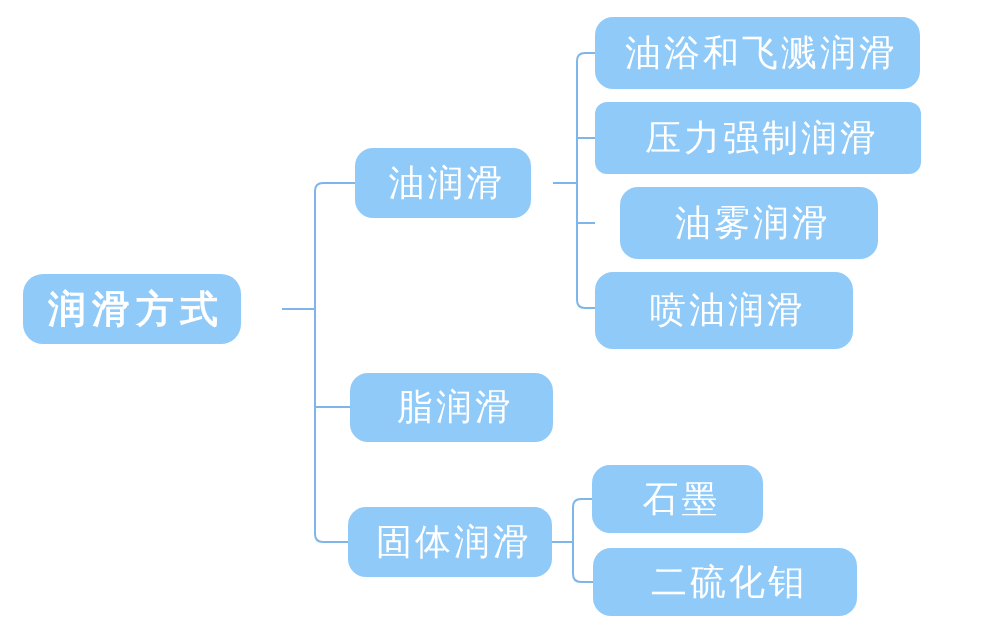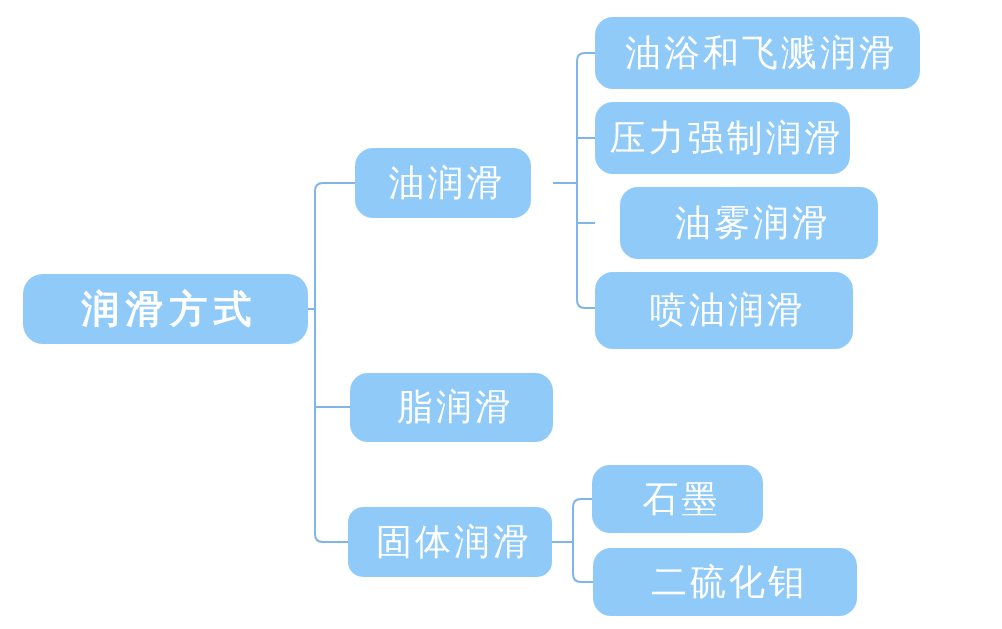--- a/index.html
+++ b/index.html
@@ -68,31 +68,31 @@
     <path d="M577 183 V61 Q577 53 585 53 H595"></path>
     <path d="M577 138 H595"></path>
     <path d="M577 223 H595"></path>
     <path d="M577 183 V300 Q577 308 585 308 H595"></path>
 
     <path d="M552 542 H573"></path>
     <path d="M573 542 V507 Q573 499 581 499 H592"></path>
     <path d="M573 542 V574 Q573 582 581 582 H593"></path>
   </svg>
 
-  <div class="node root" style="left:23px; top:274px; width:285px; height:70px;">润滑方式</div>
+  <div class="node root" style="left:23px; top:274px; width:218px; height:70px;">润滑方式</div>
 
   <div class="node" style="left:355px; top:148px; width:176px; height:70px;">油润滑</div>
 
   <div class="node" style="left:350px; top:373px; width:203px; height:69px;">脂润滑</div>
 
-  <div class="node" style="left:348px; top:507px; width:204px; height:70px;border-radius:15px;">固体润滑</div>
+  <div class="node" style="left:348px; top:507px; width:204px; height:70px;">固体润滑</div>
 
   <div class="node" style="left:595px; top:17px; width:325px; height:72px;">油浴和飞溅润滑</div>
 
-  <div class="node" style="left:595px; top:102px; width:255px; height:72px;">压力强制润滑</div>
+  <div class="node" style="left:595px; top:102px; width:326px; height:72px;border-radius:12px;">压力强制润滑</div>
 
   <div class="node" style="left:595px; top:187px; width:258px; height:72px;margin-left:25px;">油雾润滑</div>
 
   <div class="node" style="left:595px; top:272px; width:258px; height:77px;">喷油润滑</div>
 
   <div class="node" style="left:592px; top:465px; width:171px; height:68px;">石墨</div>
 
   <div class="node" style="left:593px; top:548px; width:264px; height:68px;">二硫化钼</div>
 
 </div>

